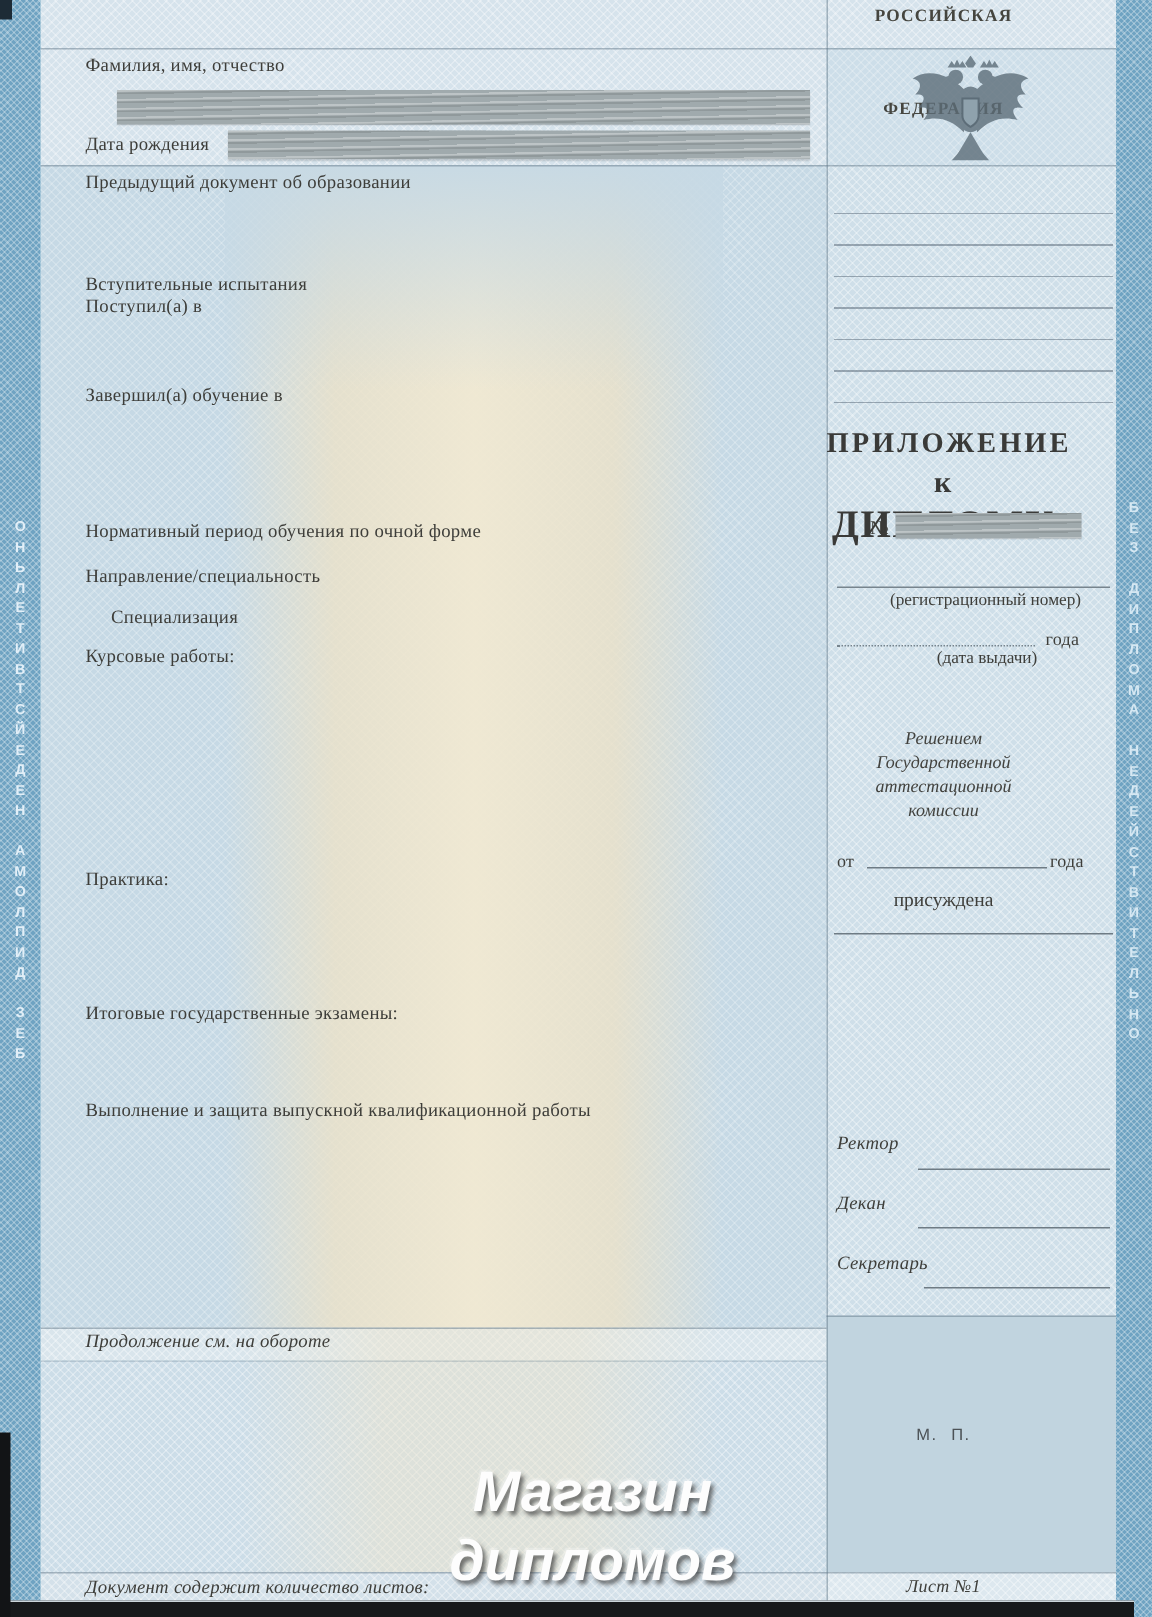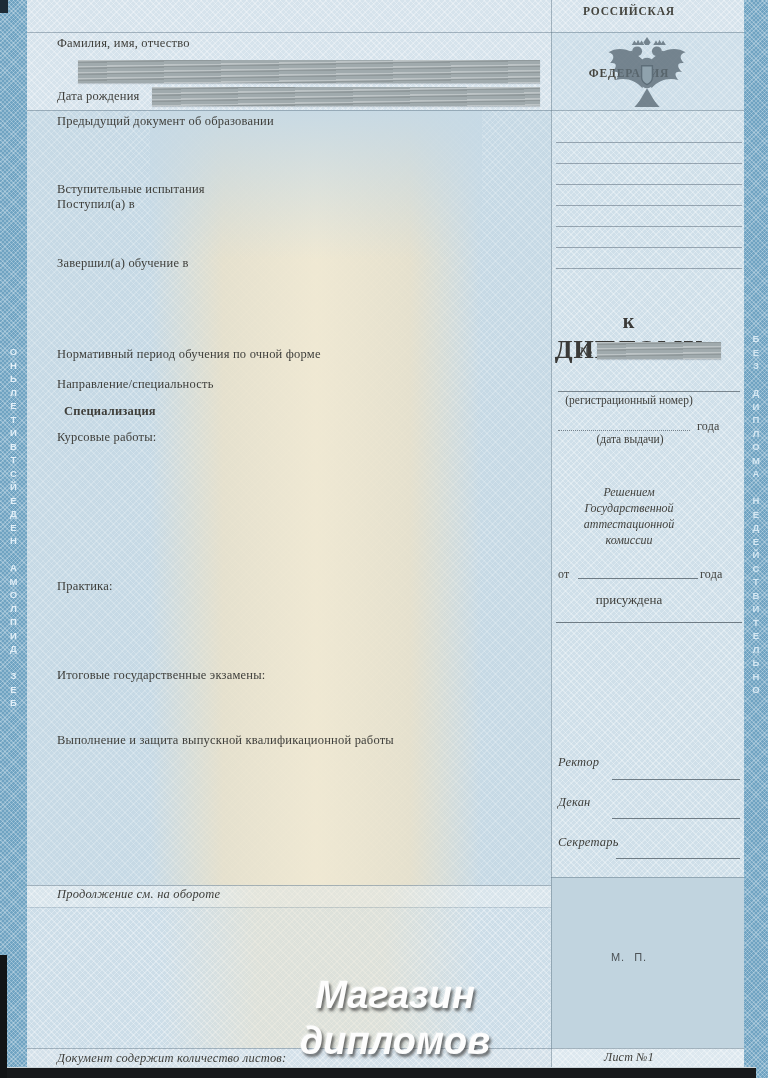--- a/index.html
+++ b/index.html
@@ -27,21 +27,21 @@
   .hline{height:1px;background:rgba(100,122,138,.5);}
   .vline{width:1px;background:rgba(100,122,138,.5);}
 
   .lbl{font-size:12.5px;letter-spacing:.2px;white-space:nowrap;}
   .it{font-style:italic;}
   .bar{background:#a0aaad;
        background-image:repeating-linear-gradient(179deg, rgba(255,255,255,.30) 0 1px, rgba(0,0,0,.10) 2px 3px, rgba(255,255,255,0) 3px 6px);
        box-shadow:0 1px 1px rgba(0,0,0,.15);}
   .sig-line{height:1px;background:#6e7b84;}
   .rc{left:551px;width:156px;text-align:center;}
-  .cap{font-size:11.5px;}
+  .cap{font-size:11.5px;margin-left:28px;}
 
   #beige1{left:150px;top:110px;width:332px;height:775px;pointer-events:none;
      background:linear-gradient(90deg, rgba(236,226,200,0) 0%, rgba(236,226,200,.80) 22%,
         rgba(241,233,210,.95) 50%, rgba(236,226,200,.80) 78%, rgba(236,226,200,0) 100%);}
   #beige-topfade{left:150px;top:110px;width:332px;height:150px;pointer-events:none;
      background:linear-gradient(180deg, rgba(198,217,229,.95) 0%, rgba(198,217,229,0) 100%);}
   #beige2{left:160px;top:885px;width:320px;height:163px;pointer-events:none;opacity:.55;
      background:linear-gradient(90deg, rgba(236,226,200,0) 0%, rgba(238,229,205,.9) 30%,
         rgba(238,229,205,.9) 70%, rgba(236,226,200,0) 100%);}
 
@@ -178,32 +178,33 @@
   <div class="bar" style="left:78px;top:60px;width:462px;height:23px;"></div>
   <div class="lbl" style="left:57px;top:89px;text-align:center;">Дата рождения</div>
   <div class="bar" style="left:152px;top:87px;width:388px;height:19px;"></div>
 
   <div class="lbl" style="left:57px;top:114px;">Предыдущий документ об образовании</div>
   <div class="lbl" style="left:57px;top:182px;">Вступительные испытания</div>
   <div class="lbl" style="left:57px;top:197px;">Поступил(а) в</div>
   <div class="lbl" style="left:57px;top:256px;">Завершил(а) обучение в</div>
   <div class="lbl" style="left:57px;top:347px;">Нормативный период обучения по очной форме</div>
   <div class="lbl" style="left:57px;top:377px;">Направление/специальность</div>
-  <div class="lbl" style="left:64px;top:404px;font-weight:bold;">Специализация</div>
+  <div class="lbl" style="left:74px;top:404px;">Специализация</div>
   <div class="lbl" style="left:57px;top:430px;">Курсовые работы:</div>
   <div class="lbl" style="left:57px;top:579px;">Практика:</div>
   <div class="lbl" style="left:57px;top:668px;">Итоговые государственные экзамены:</div>
   <div class="lbl" style="left:57px;top:733px;">Выполнение и защита выпускной квалификационной работы</div>
 
 
   <div class="lbl it" style="left:57px;top:887px;">Продолжение см. на обороте</div>
   <div class="lbl it" style="left:57px;top:1051px;">Документ содержит количество листов:</div>
 
   <div id="rules-top-right"></div>
 
+  <div class="rc title1" style="top:285px;">ПРИЛОЖЕНИЕ</div>
   <div class="rc title2" style="top:305px;">
     <span class="k" style="position:static;">к</span>
     <span style="position:static;">ДИПЛОМУ</span>
   </div>
 
   <div class="lbl" style="left:580px;top:344px;font-size:13px;">№</div>
   <div class="bar" style="left:597px;top:342px;width:124px;height:17px;"></div>
 
   <div class="sig-line" style="left:558px;top:391px;width:182px;background:#77848d;"></div>
   <div class="rc cap" style="top:394px;">(регистрационный номер)</div>

